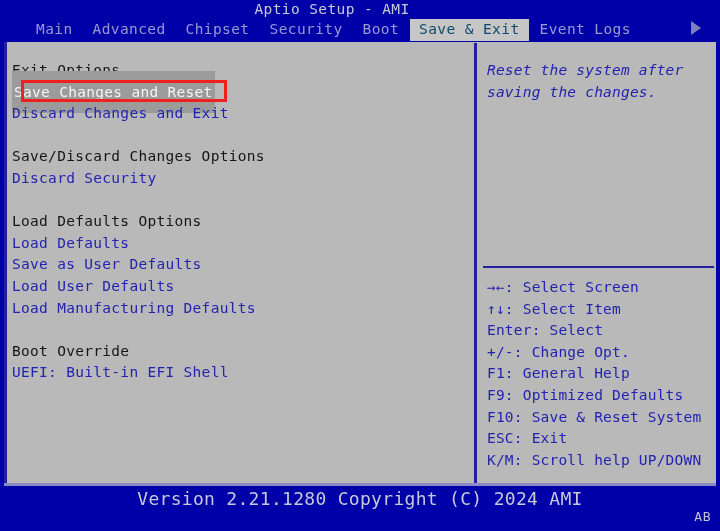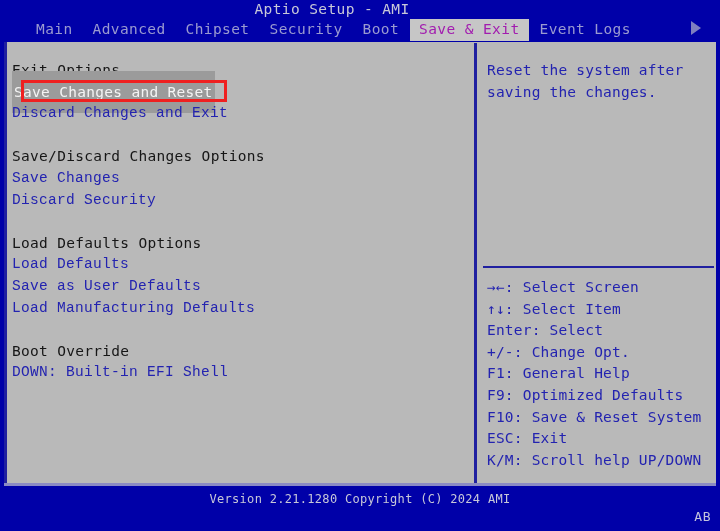--- a/index.html
+++ b/index.html
@@ -49,21 +49,21 @@
   .tab {
     color: #9a9ad0;
     padding: 2px 9px 3px 9px;
     margin-right: 2px;
     line-height: 17px;
     white-space: pre;
   }
   .tab:first-child { margin-left: 27px; }
   .tab.active {
     background: #c6c6c6;
-    color: #a21caf;
+    color: #0c4a6e;
   }
   .tab-scroll {
     position: absolute;
     right: 8px;
     top: 3px;
     width: 0; height: 0;
     border-left: 10px solid #7f7fc0;
     border-top: 7px solid transparent;
     border-bottom: 7px solid transparent;
   }
@@ -98,21 +98,21 @@
     font-size: 14.5px;
     letter-spacing: 0.3px;
   }
   .menu-row {
     height: 21.6px;
     line-height: 21.6px;
     white-space: pre;
     position: relative;
   }
   .menu-row.header { color: #161616; }
-  .menu-row.item   { color: #2323b0; font-family: Liberation Mono, monospace; }
+  .menu-row.item   { color: #2323b0; }
   .menu-row.spacer { height: 21.6px; }
   .menu-row.selected {
     color: #f4f4f4;
   }
   .menu-row.selected .hl {
     background: #9b9b9b;
     padding: 13px 2px;
   }
 
   
@@ -134,20 +134,21 @@
     top: 60px;
     width: 228px;
     font-size: 14.5px;
     letter-spacing: 0.2px;
     color: #2323b0;
   }
   .help-text div {
     height: 21.6px;
     line-height: 21.6px;
     white-space: pre;
+    font-style: italic;
   }
 
   .divider-h {
     position: absolute;
     left: 483px;
     top: 266px;
     width: 231px;
     height: 2px;
     background: #2020a0;
   }
@@ -176,21 +177,21 @@
     height: 3px;
     background: #8a8ac4;
   }
   .footer {
     position: absolute;
     left: 0;
     top: 489px;
     width: 720px;
     text-align: center;
     color: #c8c8d8;
-    font-size: 12px;
+    font-size: 18px;
     line-height: 20px;
     letter-spacing: 0.3px;
     white-space: pre;
   }
   .corner-tag {
     position: absolute;
     right: 9px;
     top: 509px;
     color: #c2c2dd;
     font-size: 13px;
@@ -220,30 +221,30 @@
 
   <div class="body-panel"></div>
   <div class="divider-v"></div>
 
   <div class="left-pane">
     <div class="menu-row header">Exit Options</div>
     <div class="menu-row selected"><span class="hl">Save Changes and Reset</span></div>
     <div class="menu-row item">Discard Changes and Exit</div>
     <div class="menu-row spacer"></div>
     <div class="menu-row header">Save/Discard Changes Options</div>
-    <div class="menu-row item">Save Changes</div>
     <div class="menu-row item">Discard Security</div>
     <div class="menu-row spacer"></div>
     <div class="menu-row header">Load Defaults Options</div>
     <div class="menu-row item">Load Defaults</div>
     <div class="menu-row item">Save as User Defaults</div>
+    <div class="menu-row item">Load User Defaults</div>
     <div class="menu-row item">Load Manufacturing Defaults</div>
     <div class="menu-row spacer"></div>
     <div class="menu-row header">Boot Override</div>
-    <div class="menu-row item">DOWN: Built-in EFI Shell</div>
+    <div class="menu-row item">UEFI: Built-in EFI Shell</div>
   </div>
 
   <div class="annotation-box"></div>
 
   <div class="right-pane help-text">
     <div>Reset the system after</div>
     <div>saving the changes.</div>
   </div>
 
   <div class="divider-h"></div>

